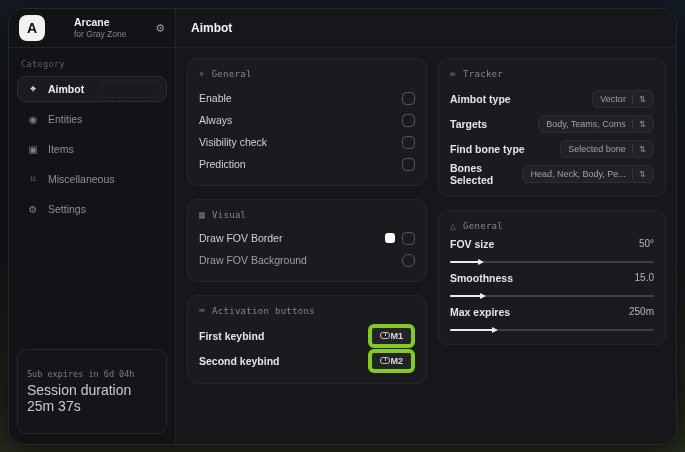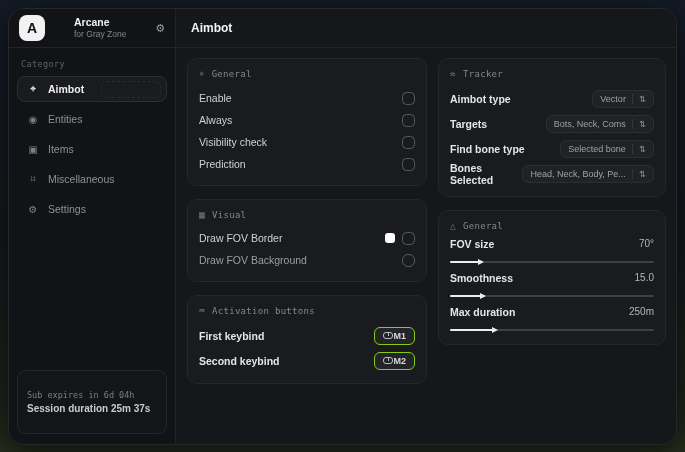--- a/index.html
+++ b/index.html
@@ -25,40 +25,40 @@
   .brand-sub { font-size:8.5px; color:#85888d; }
   .sb-gear { margin-left:auto; color:#9b9ea2; font-size:11px; cursor:pointer; }
   .category { font-family:"DejaVu Sans Mono",monospace; font-size:8.5px; color:#5f6267; padding:11px 12px 5px; letter-spacing:.4px; }
   .sb-item { height:26px; margin:2px 8px; display:flex; align-items:center; gap:9px; padding:0 9px; border-radius:8px; border:1px solid transparent; color:#8e9195; font-size:10.5px; cursor:pointer; position:relative; }
   .sb-item .icon { font-size:10px; width:12px; text-align:center; color:#7c7f84; }
   .sb-item.active { background:#191b1f; border-color:#2b2e33; color:#ededee; font-weight:600; }
   .sb-item.active .icon { color:#d7d8da; }
   .ghost { position:absolute; right:5px; top:4px; width:60px; height:17px; border:1px dashed rgba(255,255,255,.07); border-radius:6px; }
   .sb-footer { margin:auto 8px 10px; border:1px solid #26282c; border-radius:9px; padding:19px 9px; background:#141519; }
   .sb-footer .l1 { font-family:"DejaVu Sans Mono",monospace; font-size:8.5px; color:#7b7f86; margin-bottom:3px; }
-  .sb-footer .l2 { font-size:10px; font-weight:700; color:#c9cccf; }
+  .sb-footer .l2 { font-size:14px; font-weight:400; color:#c9cccf; }
   
   .main { flex:1; background:#16171b; display:flex; flex-direction:column; }
   .main-header { height:39px; min-height:39px; display:flex; align-items:center; padding:0 15px; border-bottom:1px solid #212327; }
   .page-title { font-size:12px; font-weight:700; color:#f3f4f5; }
   .content { flex:1; padding:10px 10px 0 11px; display:flex; gap:11px; align-items:flex-start; }
   .col-left { width:240px; min-width:240px; display:flex; flex-direction:column; gap:13px; }
   .col-right { flex:1; display:flex; flex-direction:column; gap:13px; }
   .card { background:#1a1b1f; border:1px solid #25272b; border-radius:10px; padding:9px 11px 10px; }
   .card-header { font-family:"DejaVu Sans Mono",monospace; font-size:9px; color:#84878c; display:flex; align-items:center; gap:7px; margin-bottom:7px; letter-spacing:.3px; }
   .card-header .icon { font-size:9.5px; color:#75787d; }
   .row { display:flex; align-items:center; justify-content:space-between; min-height:22px; }
   .row-label { font-size:10.5px; color:#cfd2d5; }
   .row-label.bright { color:#e4e5e7; font-weight:600; }
   .row-label.dim { color:#9b9ea3; }
   .checkbox { width:13px; height:13px; border:1.5px solid #56595e; border-radius:4.5px; background:transparent; cursor:pointer; }
   .swatch { width:10px; height:10px; border-radius:3px; cursor:pointer; }
   .right-ctl { display:flex; align-items:center; gap:7px; }
   
-  .key-pill { display:flex; align-items:center; background:#222428; border:1px solid #84cc16; border-radius:6px; padding:3px 8px; font-size:9px; font-weight:600; color:#d6d8da; cursor:pointer; }
+  .key-pill { display:flex; align-items:center; background:#222428; border:4px solid #84cc16; border-radius:6px; padding:3px 8px; font-size:9px; font-weight:600; color:#d6d8da; cursor:pointer; }
   .mouse-icon { width:10px; height:7px; border:1px solid #b9bcc0; border-radius:3px; position:relative; display:inline-block; }
   .mouse-icon::after { content:""; position:absolute; left:4px; top:0; width:1px; height:3px; background:#b9bcc0; }
   
   .select-pill { display:flex; align-items:center; background:#202226; border:1px solid #2c2e32; border-radius:6px; padding:3px 7px; font-size:9px; color:#9ea1a6; cursor:pointer; max-width:150px; }
   .select-pill .val { white-space:nowrap; overflow:hidden; text-overflow:ellipsis; }
   .select-pill .chev { margin-left:6px; padding-left:6px; border-left:1px solid #34363b; font-size:8.5px; color:#8c8f94; }
   
   .slider-row { margin-bottom:9px; }
   .slider-top { display:flex; align-items:flex-start; justify-content:space-between; min-height:18px; }
   .slider-val { font-size:10px; color:#b3b6b9; }
@@ -195,21 +195,21 @@
           <div class="row" style="min-height:25px">
             <span class="row-label bright">Aimbot type</span>
             <span class="select-pill">
               <span class="val">Vector</span>
               <span class="chev">⇅</span>
             </span>
           </div>
           <div class="row" style="min-height:25px">
             <span class="row-label bright">Targets</span>
             <span class="select-pill">
-              <span class="val">Bots, Neck, Coms</span>
+              <span class="val">Body, Teams, Coms</span>
               <span class="chev">⇅</span>
             </span>
           </div>
           <div class="row" style="min-height:25px">
             <span class="row-label bright">Find bone type</span>
             <span class="select-pill">
               <span class="val">Selected bone</span>
               <span class="chev">⇅</span>
             </span>
           </div>
@@ -224,40 +224,40 @@
 
         <div class="card">
           <div class="card-header">
             <span class="icon">△</span>
             <span>General</span>
           </div>
 
           <div class="slider-row">
             <div class="slider-top">
               <span class="row-label bright">FOV size</span>
-              <span class="slider-val">70°</span>
+              <span class="slider-val">50°</span>
             </div>
             <div class="track">
               <div class="fill" style="width: 14%;"></div>
             </div>
           </div>
 
           <div class="slider-row">
             <div class="slider-top">
               <span class="row-label bright">Smoothness</span>
               <span class="slider-val">15.0</span>
             </div>
             <div class="track">
               <div class="fill" style="width: 15%;"></div>
             </div>
           </div>
 
           <div class="slider-row" style="margin-bottom:2px">
             <div class="slider-top">
-              <span class="row-label bright">Max duration</span>
+              <span class="row-label bright">Max expires</span>
               <span class="slider-val">250m</span>
             </div>
             <div class="track">
               <div class="fill" style="width: 21%;"></div>
             </div>
           </div>
         </div>
 
       </div>
     </div>

